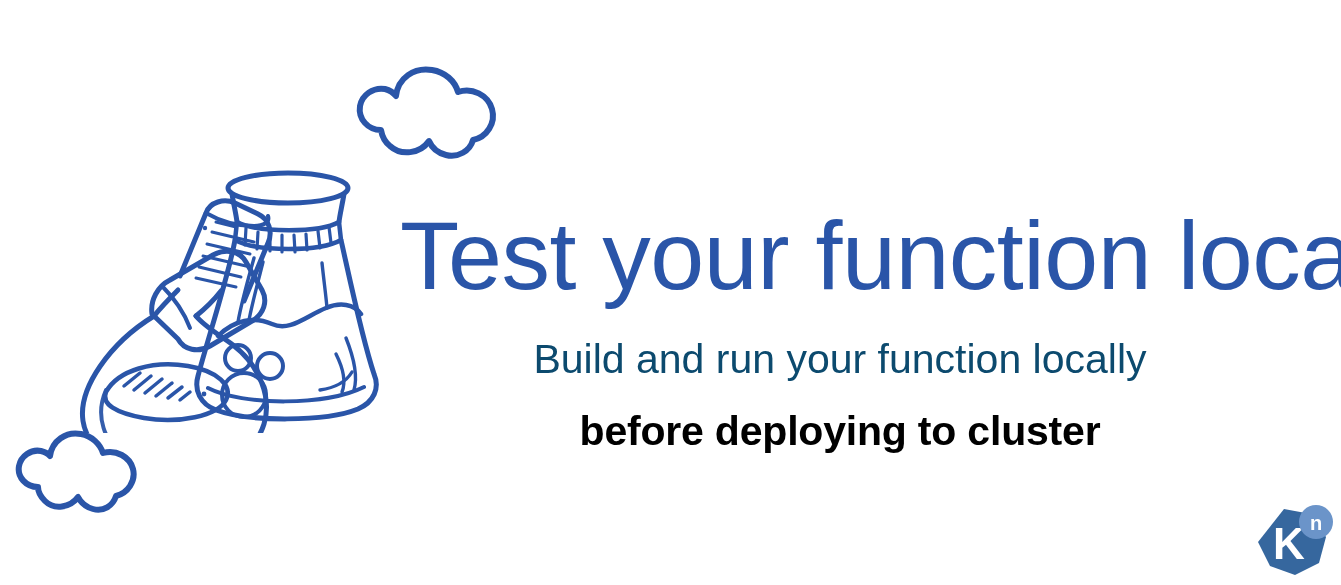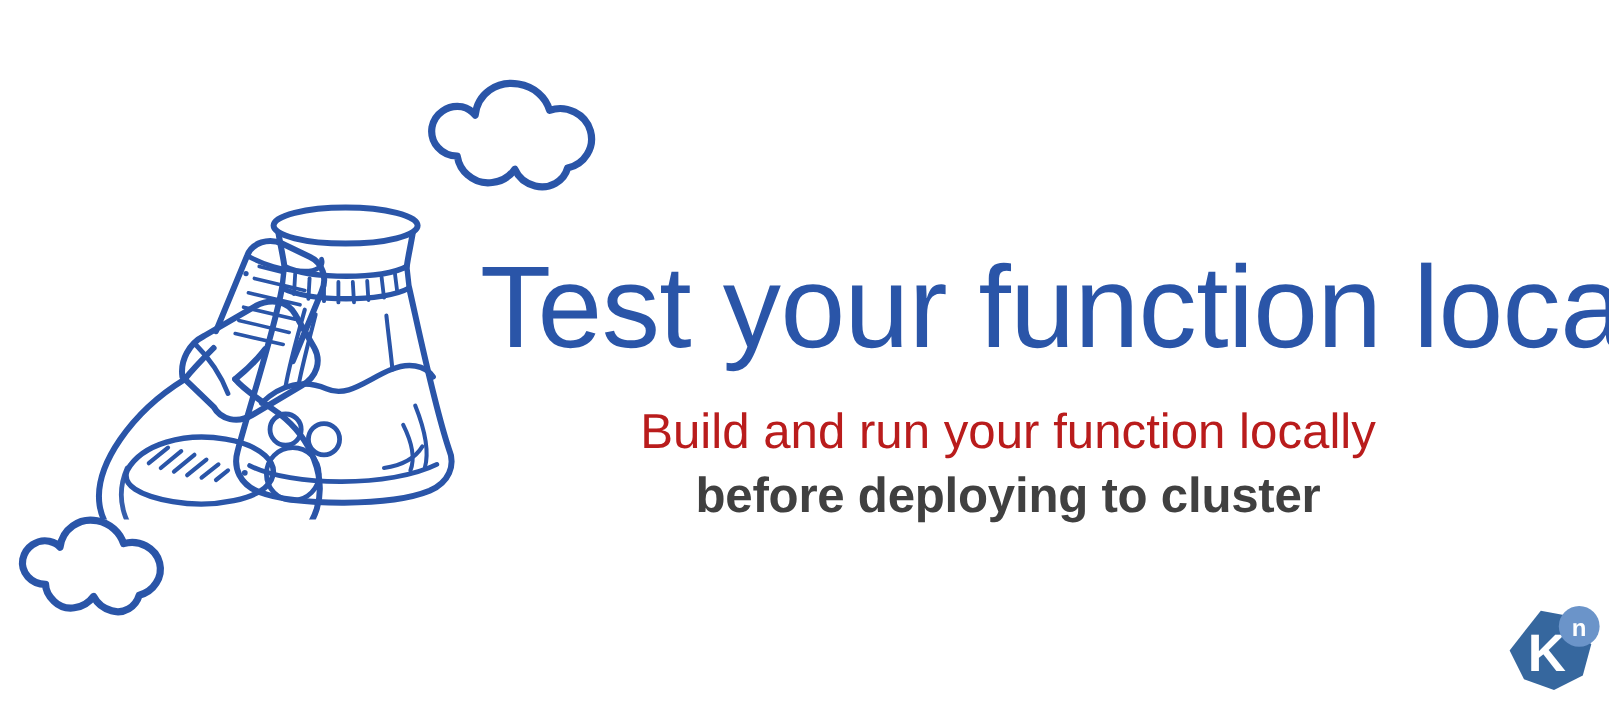--- a/index.html
+++ b/index.html
@@ -59,30 +59,30 @@
     letter-spacing: -0.5px;
     color: #2a55a8;
     white-space: nowrap;
     margin: 0;
   }
   #subtitle-line-1 {
     margin-top: 26px;
     font-size: 41px;
     font-weight: 400;
     line-height: 1.22;
-    color: #b91c1c;
+    color: #0c4a6e;
     white-space: nowrap;
   }
   #subtitle-line-2 {
-    margin-top: 4px;
+    margin-top: 22px;
     font-size: 41px;
     font-weight: 700;
     line-height: 1.22;
     letter-spacing: -0.2px;
-    color: #404040;
+    color: #000000;
     white-space: nowrap;
   }
 
   
   #brand-logo {
     position: absolute;
     left: 1253px;
     top: 503px;
     width: 82px;
     height: 80px;

